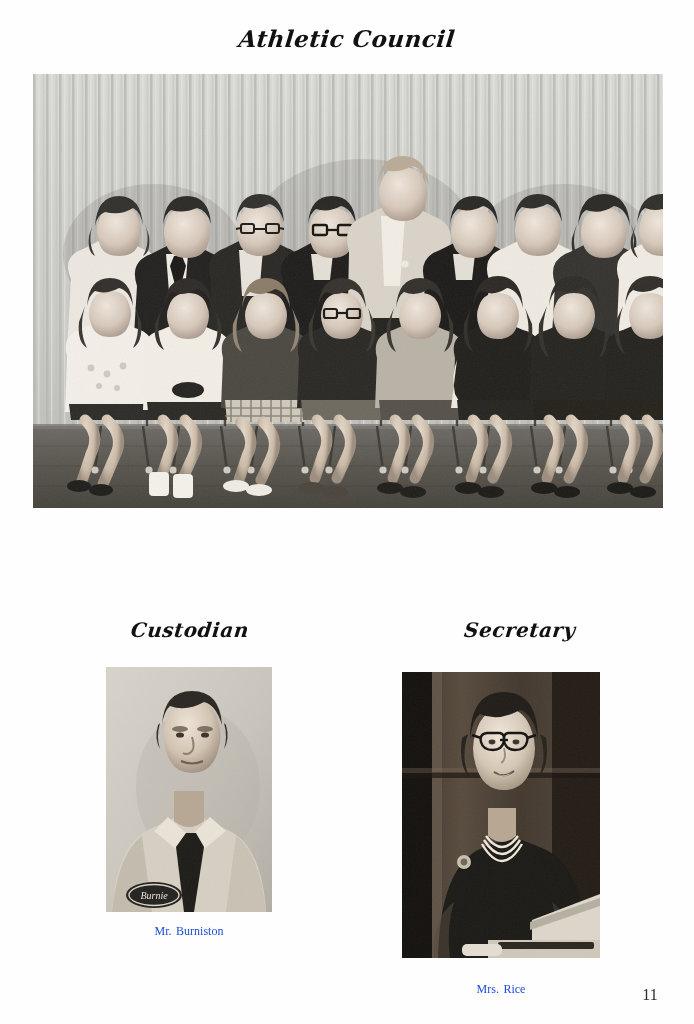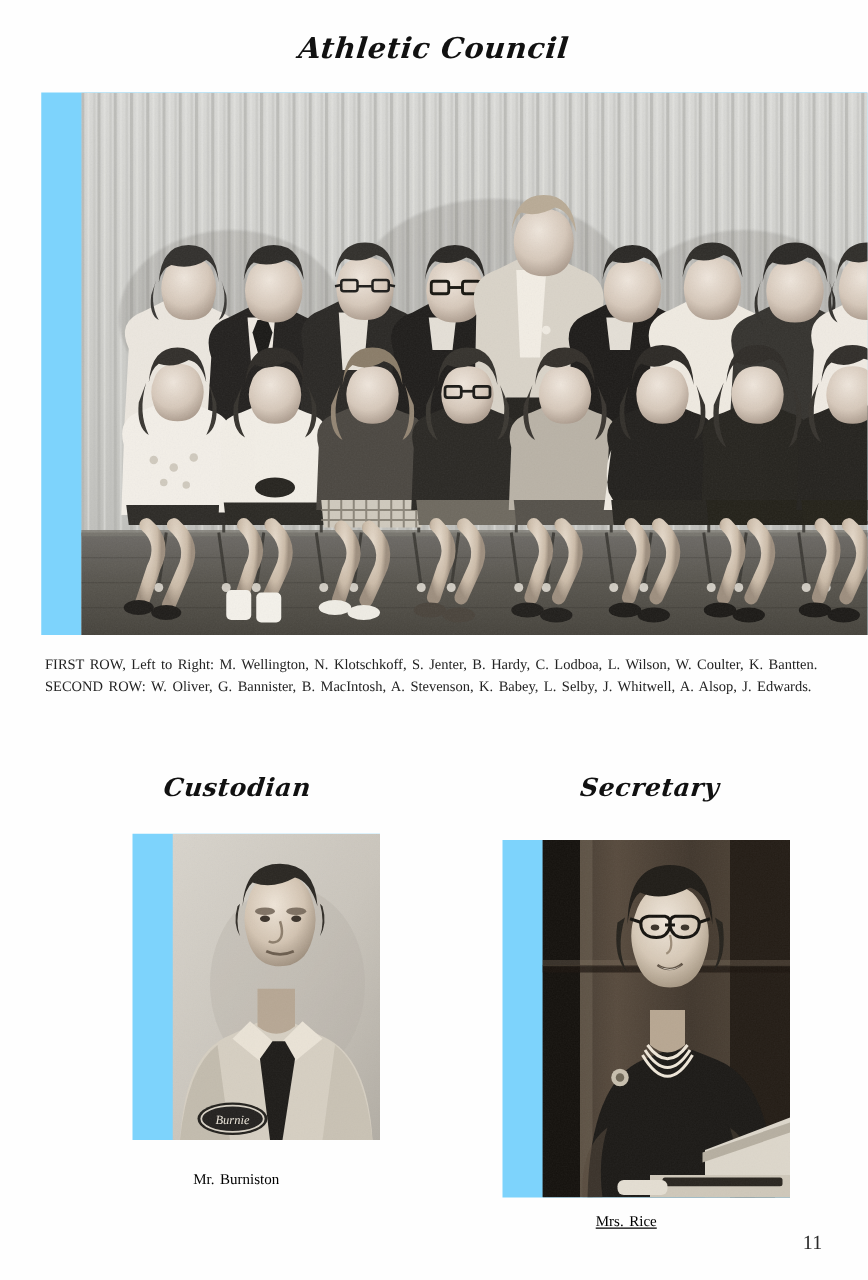--- a/index.html
+++ b/index.html
@@ -52,22 +52,21 @@
     left: 390px;
     top: 618px;
     width: 260px;
     font-size: 20px;
   }
 
   
   .photo {
     position: absolute;
     overflow: hidden;
-    background: #7dd3fc;
-    padding-left: 32px;
+    background: #f97316;
   }
   #group-photo {
     left: 33px;
     top: 74px;
     width: 630px;
     height: 434px;
   }
   #custodian-photo {
     left: 106px;
     top: 667px;
@@ -93,34 +92,32 @@
     line-height: 18px;
     color: #232323;
     text-align: left;
     word-spacing: 1.5px;
   }
   .name-caption {
     position: absolute;
     text-align: center;
     font-family: "Liberation Serif", serif;
     font-size: 12px;
-    color: #000000;
+    color: #1d4ed8;
     word-spacing: 1.5px;
-    margin-top: 12px;
   }
   #custodian-caption {
     left: 76px;
     top: 924px;
     width: 226px;
   }
   #secretary-caption {
     left: 388px;
-    top: 958px;
+    top: 982px;
     width: 226px;
-    text-decoration: underline;
   }
   #page-number {
     position: absolute;
     left: 630px;
     top: 986px;
     width: 40px;
     text-align: center;
     font-family: "Liberation Serif", serif;
     font-size: 16px;
     color: #2a2a2a;
@@ -448,21 +445,20 @@
           <path d="M614 346 q18 16 8 36 l-10 22" stroke="url(#legLight)" stroke-width="11" fill="none" stroke-linecap="round"></path>
           <ellipse cx="587" cy="414" rx="13" ry="6" fill="#1c1a17"></ellipse>
           <ellipse cx="610" cy="418" rx="13" ry="6" fill="#1c1a17"></ellipse>
         </g>
       </g>
 
       <rect width="630" height="434" filter="url(#grain)" opacity="0.55"></rect>
     </svg>
   </div>
 
-  <div id="roster-caption">FIRST ROW, Left to Right: M. Wellington, N. Klotschkoff, S. Jenter, B. Hardy, C. Lodboa, L. Wilson, W. Coulter, K. Bantten.  SECOND ROW: W. Oliver, G. Bannister, B. MacIntosh, A. Stevenson, K. Babey, L. Selby, J. Whitwell, A. Alsop, J. Edwards.</div>
 
   <div class="script-title" id="custodian-title">Custodian</div>
 
   <div class="photo" id="custodian-photo">
     <svg viewBox="0 0 166 245" preserveAspectRatio="none">
       <defs>
         <linearGradient id="cBg" x1="0" y1="0" x2="1" y2="1">
           <stop offset="0%" stop-color="#d8d4cc"></stop>
           <stop offset="55%" stop-color="#cac5bc"></stop>
           <stop offset="100%" stop-color="#b2ada4"></stop>

